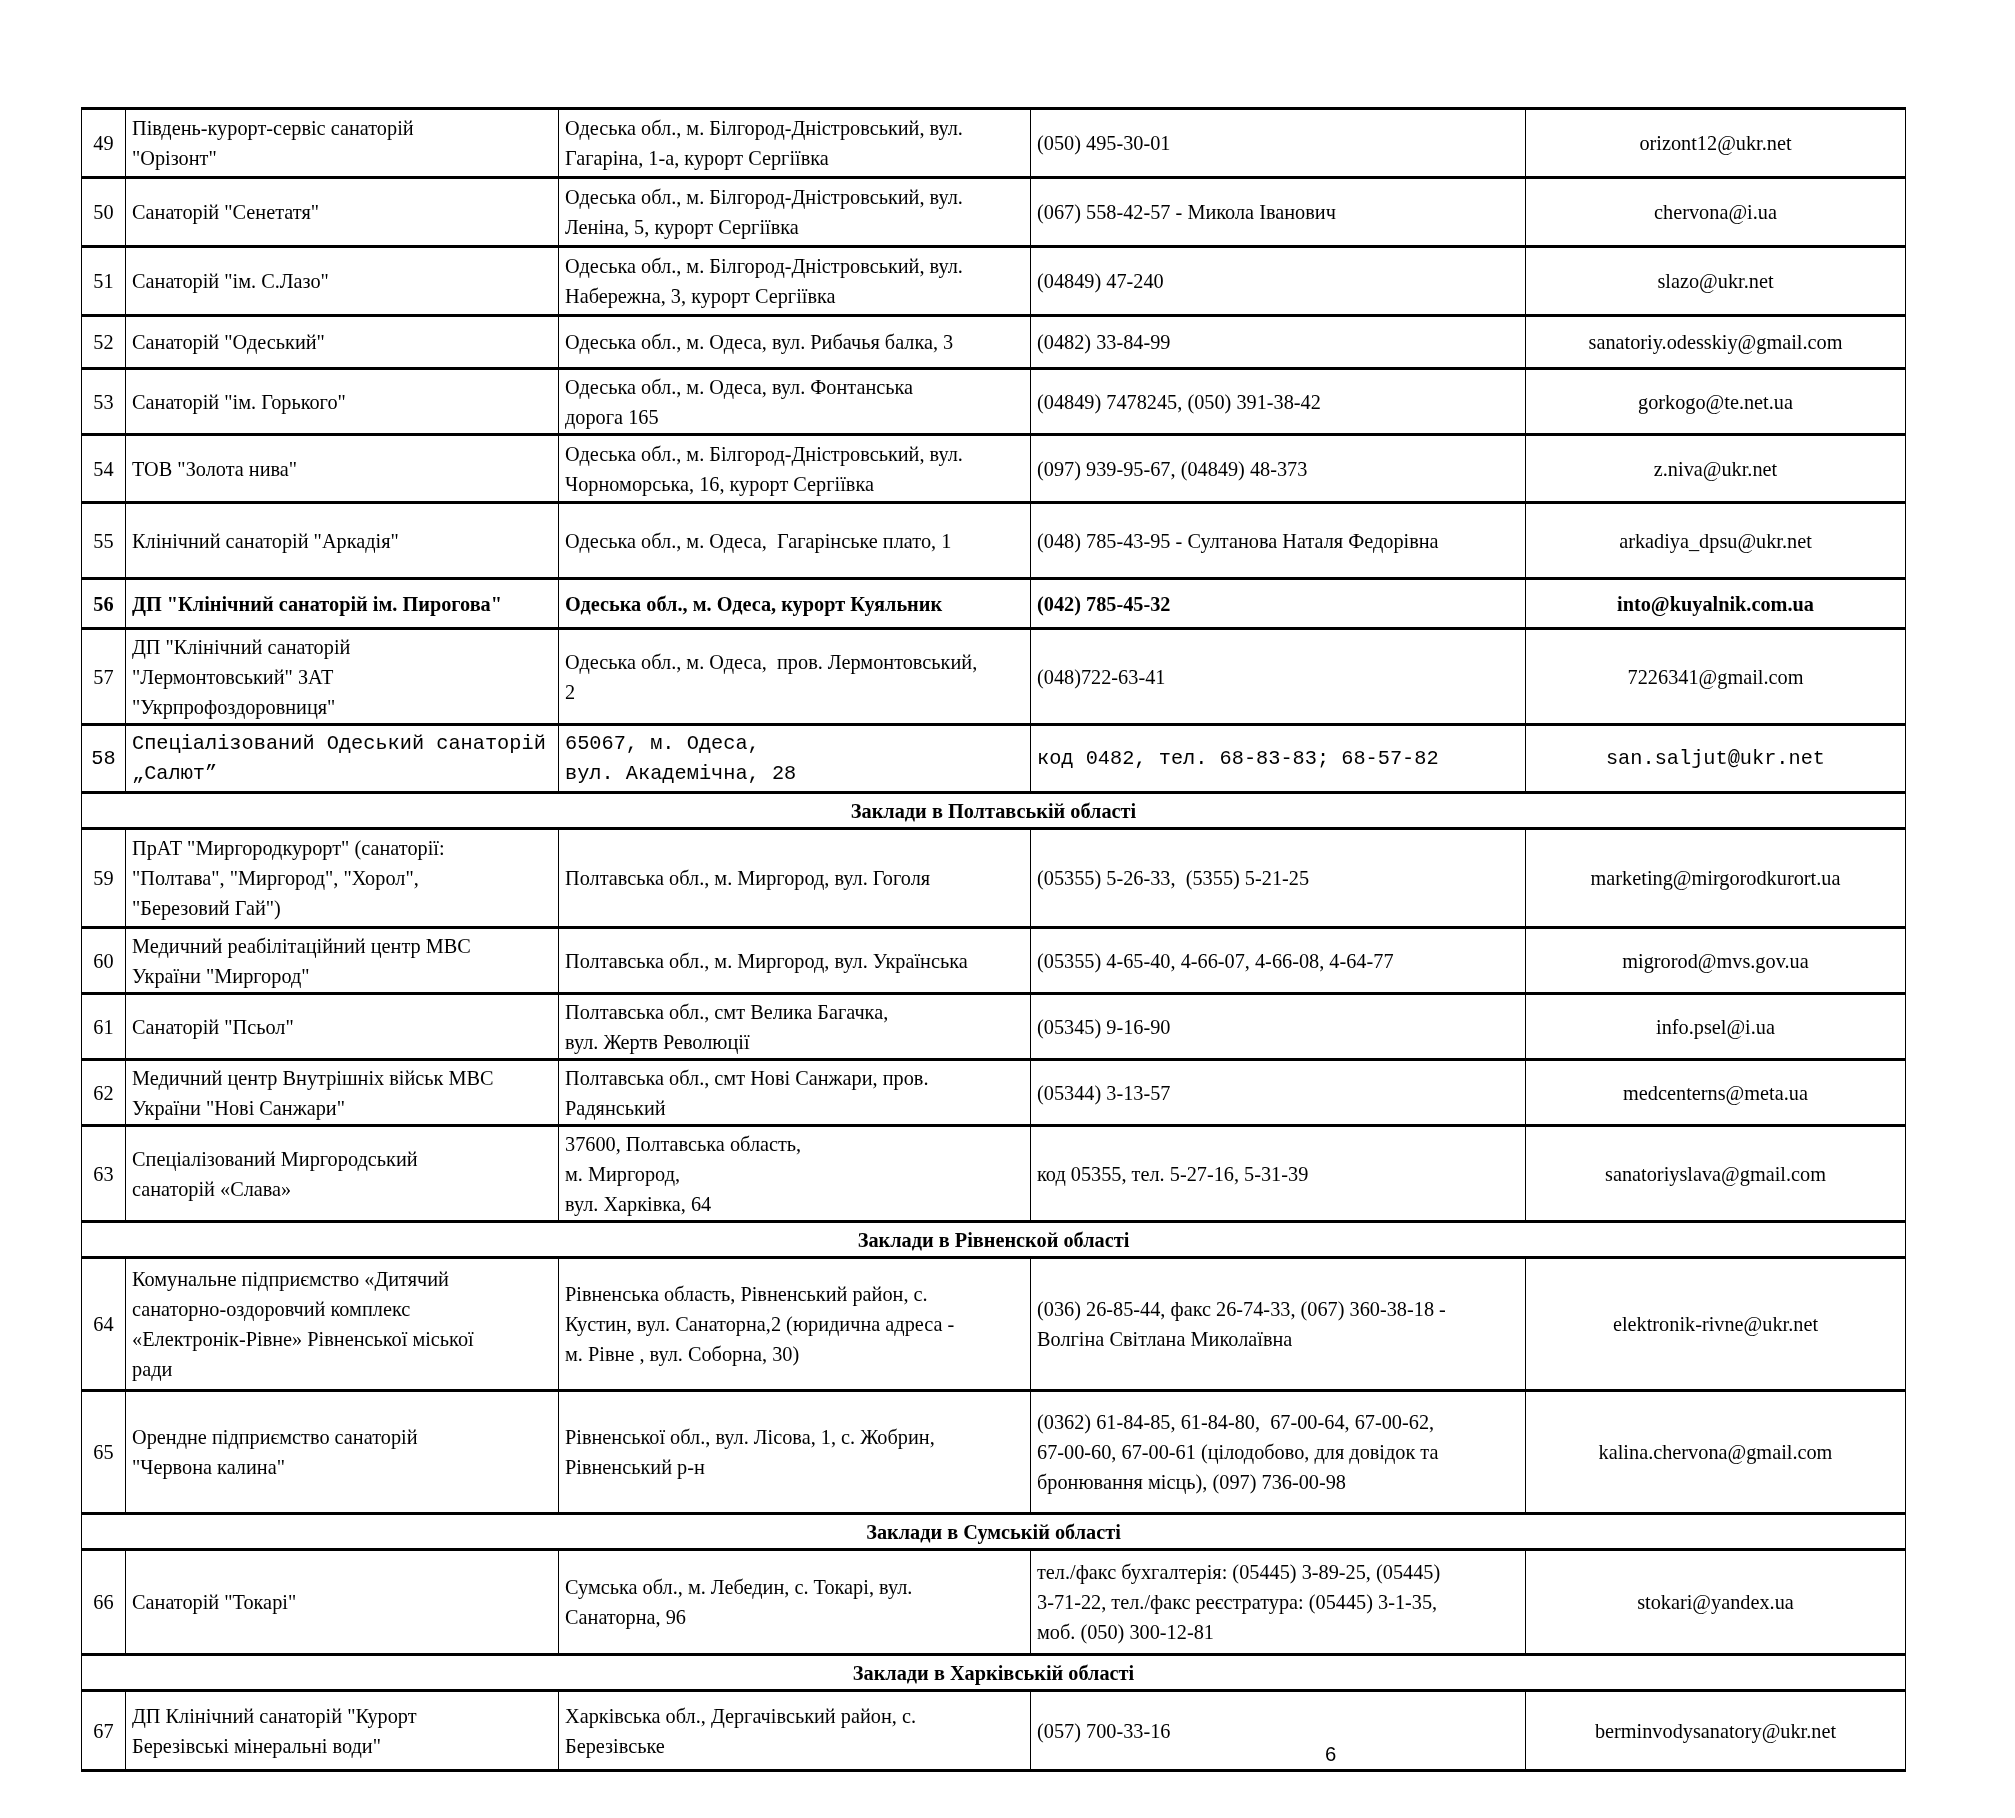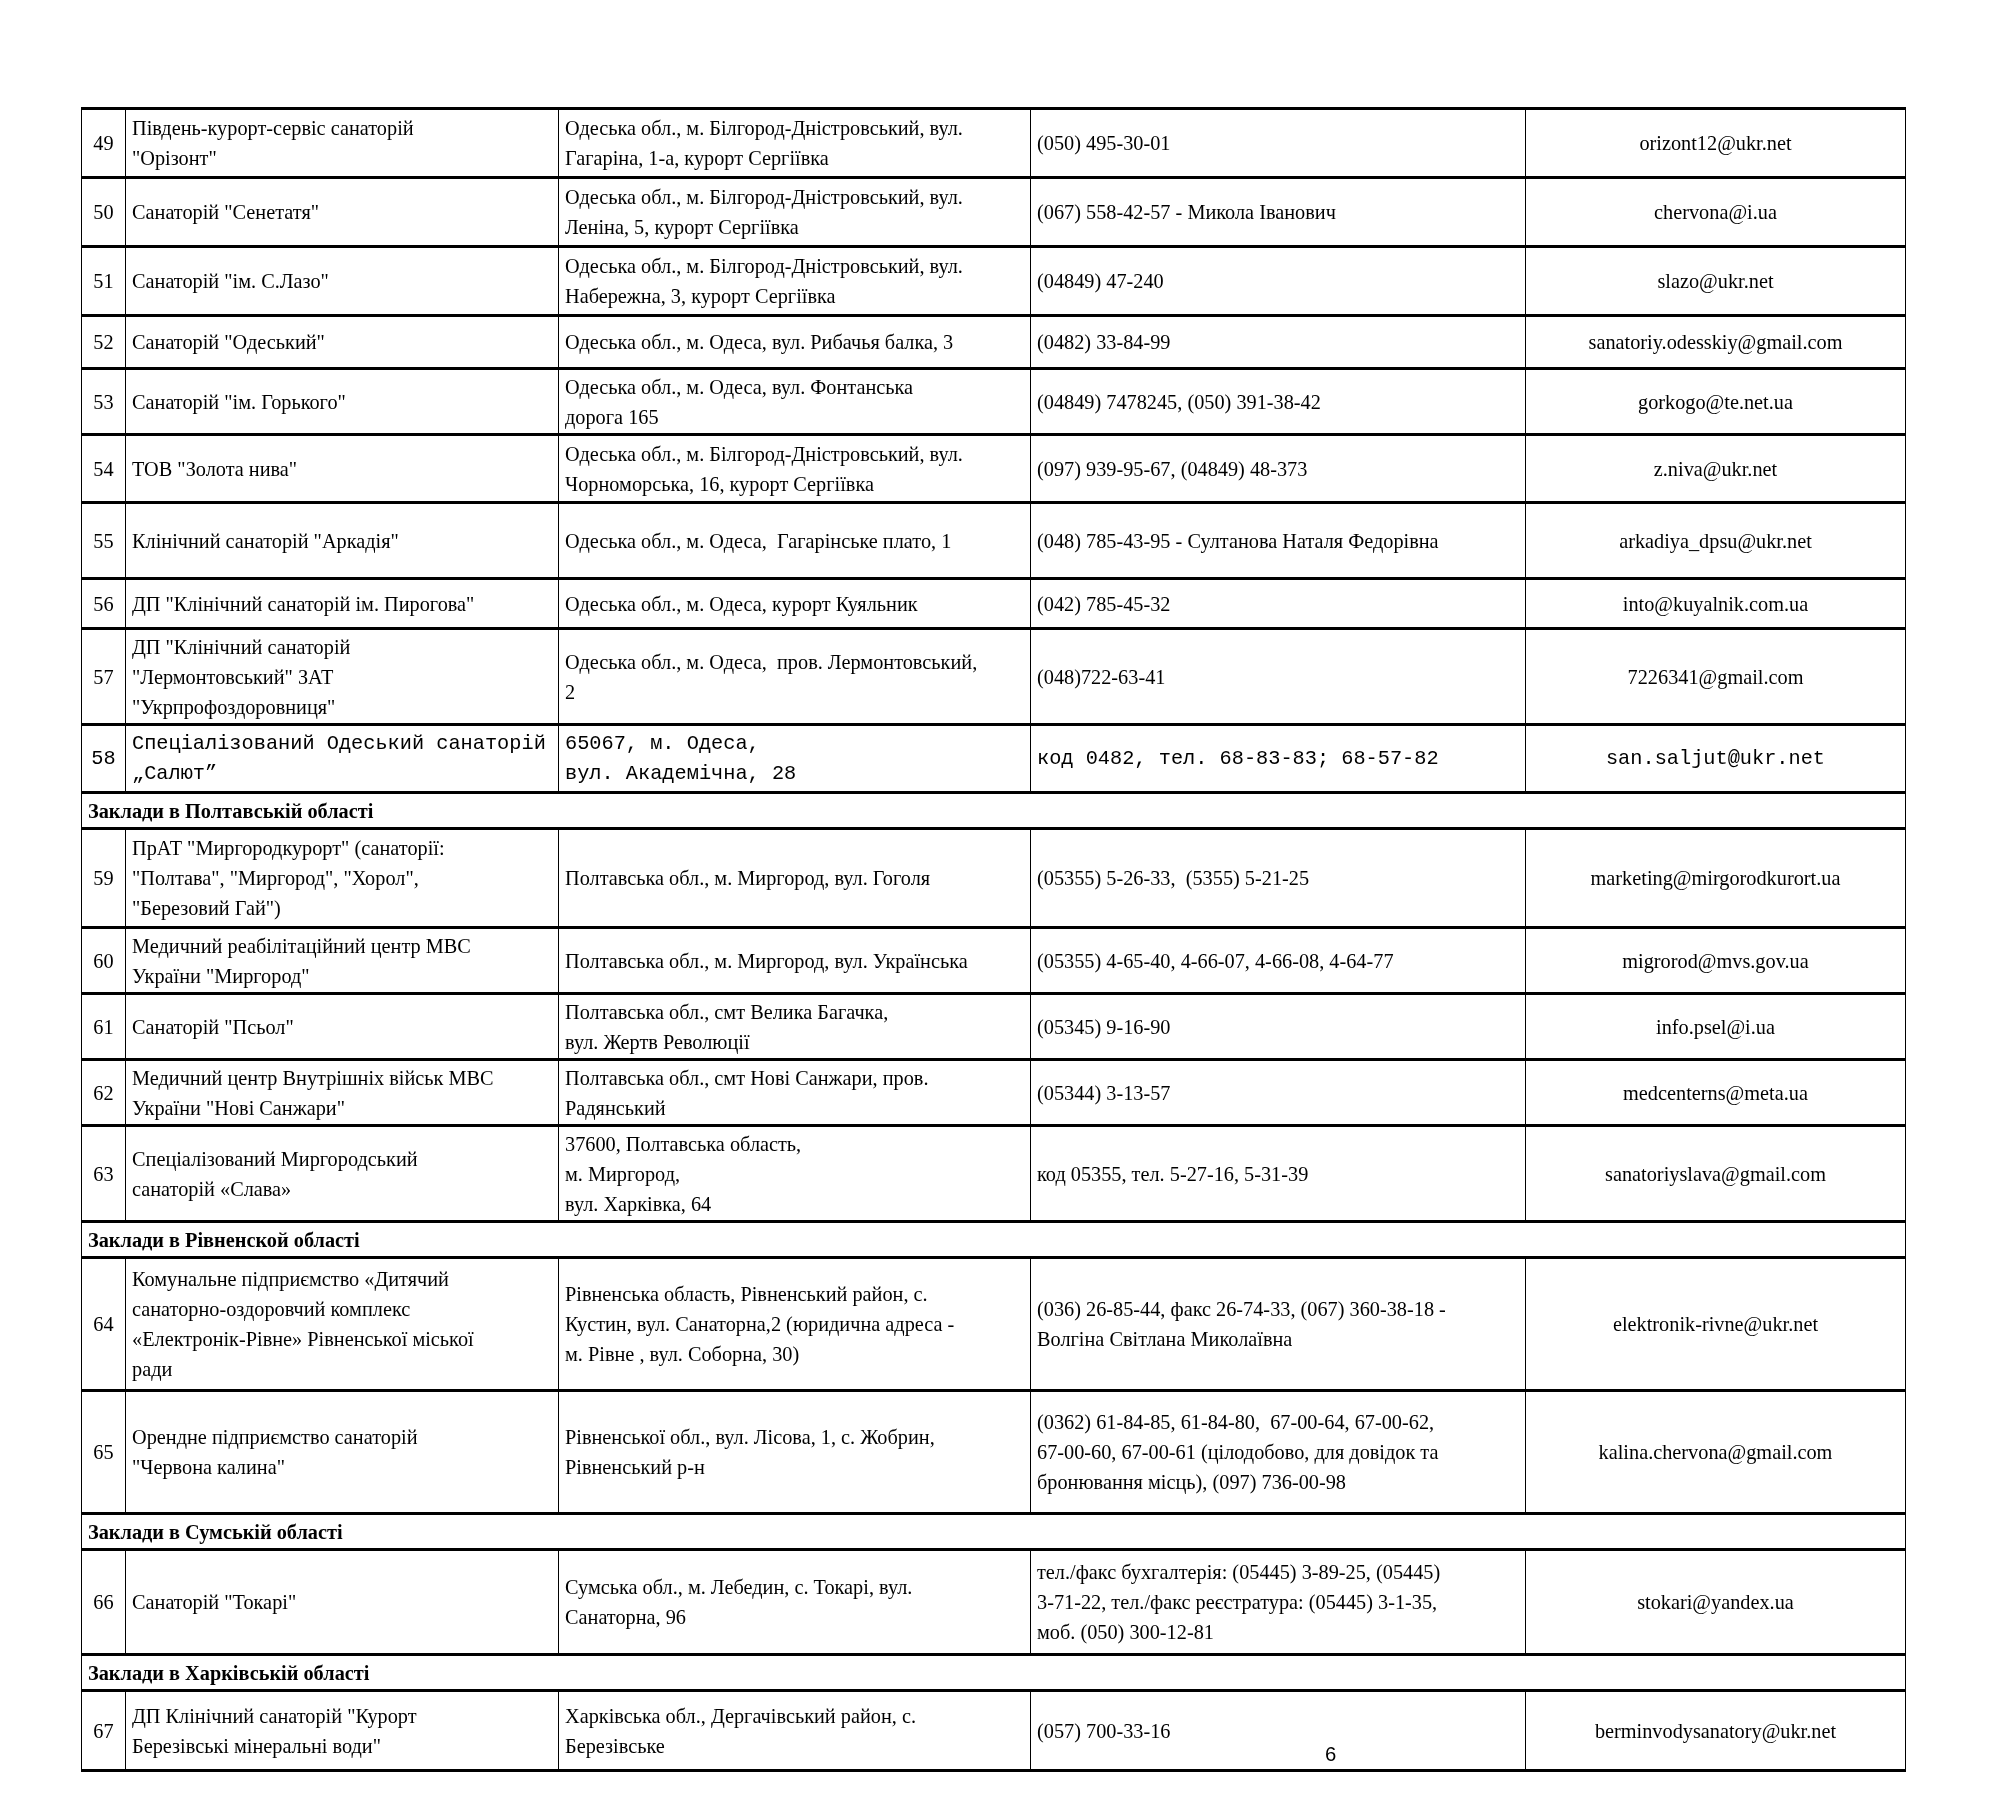--- a/index.html
+++ b/index.html
@@ -40,20 +40,21 @@
   }
   .doc-table td.cell-name,
   .doc-table td.cell-address,
   .doc-table td.cell-phone {
     text-align: left;
   }
   .doc-table td.cell-email {
     text-align: center;
   }
   .doc-table td.cell-section {
+    text-align: center;
     font-weight: bold;
     white-space: normal;
   }
   .page-number {
     position: absolute;
     left: 1325px;
     top: 1743px;
     font-family: "Liberation Sans", "DejaVu Sans", sans-serif;
     font-size: 20.3px;
     color: #000;
@@ -119,21 +120,21 @@
         <td class="cell-phone">(097) 939-95-67, (04849) 48-373</td>
         <td class="cell-email">z.niva@ukr.net</td>
       </tr>
       <tr style="height: 76px;">
         <td class="cell-num">55</td>
         <td class="cell-name">Клінічний санаторій "Аркадія"</td>
         <td class="cell-address">Одеська обл., м. Одеса,  Гагарінське плато, 1</td>
         <td class="cell-phone">(048) 785-43-95 - Султанова Наталя Федорівна</td>
         <td class="cell-email">arkadiya_dpsu@ukr.net</td>
       </tr>
-      <tr style="height: 50px;">
+      <tr style="height: 50px; font-weight: bold;">
         <td class="cell-num">56</td>
         <td class="cell-name">ДП "Клінічний санаторій ім. Пирогова"</td>
         <td class="cell-address">Одеська обл., м. Одеса, курорт Куяльник</td>
         <td class="cell-phone">(042) 785-45-32</td>
         <td class="cell-email">into@kuyalnik.com.ua</td>
       </tr>
       <tr style="height: 96px;">
         <td class="cell-num">57</td>
         <td class="cell-name">ДП "Клінічний санаторій
 "Лермонтовський" ЗАТ

